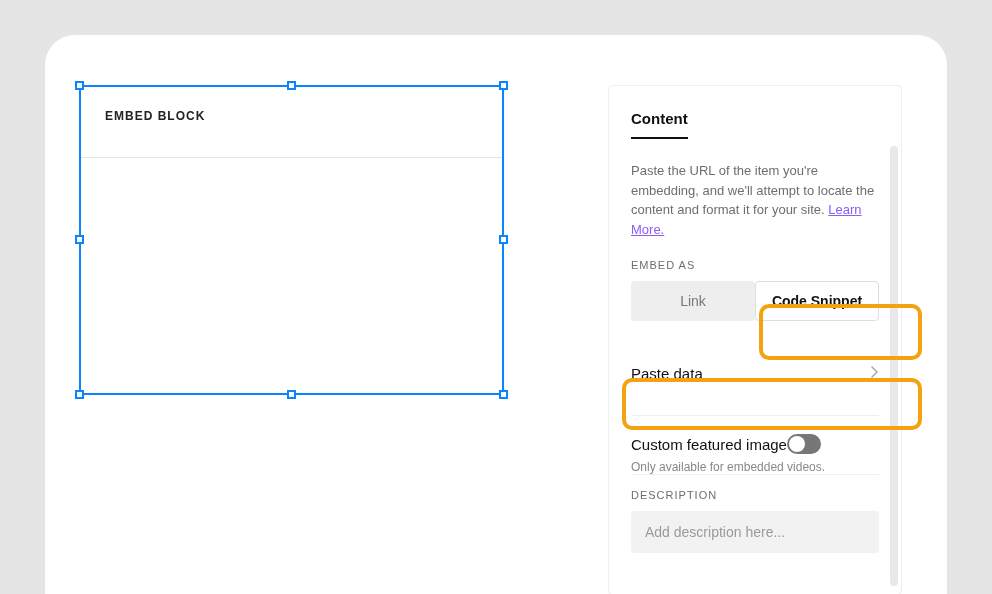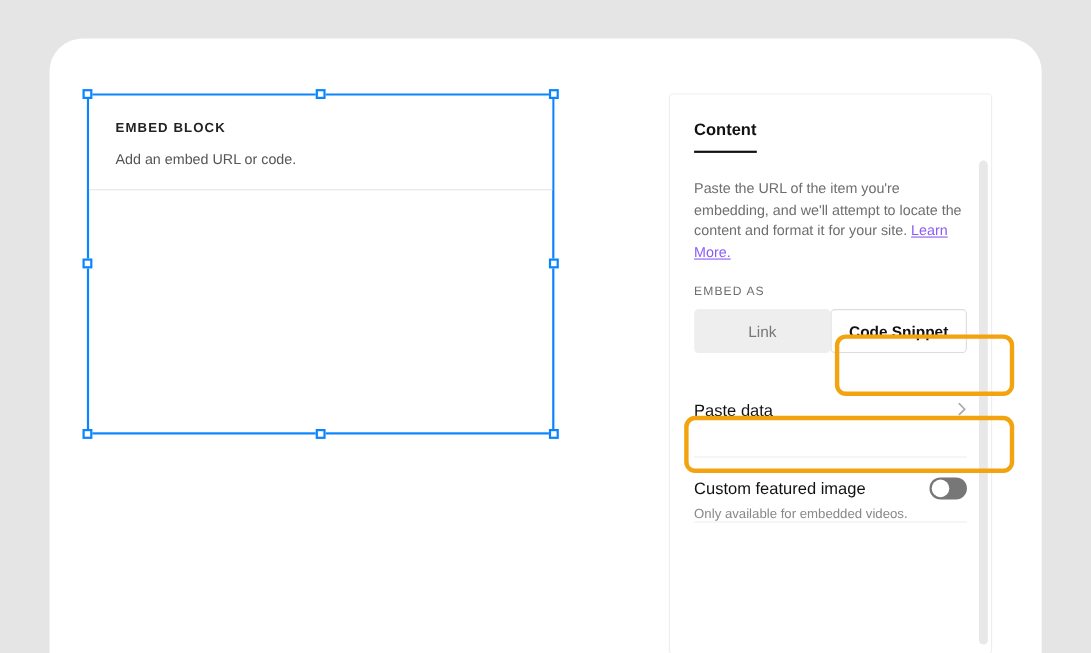--- a/index.html
+++ b/index.html
@@ -169,21 +169,20 @@
     .chevron-right {
       color: #aaa;
       font-size: 14px;
     }
     .divider {
       border-top: 1px solid #eee;
       margin: 18px 0 18px 0;
     }
     .toggle-row {
       display: flex;
-      justify-content: space-between;
       align-items: center;
       margin-bottom: 6px;
     }
     .toggle-row .label {
       font-size: 15px;
       color: #111;
     }
     .toggle {
       width: 34px;
       height: 20px;
@@ -241,21 +240,20 @@
   </style>
 </head>
 <body>
 
 <div class="app-container">
 
   <div class="canvas-area">
     <div class="embed-block">
       <div class="embed-block-header">
         <div class="embed-block-title">EMBED BLOCK</div>
-        <div class="embed-block-desc">Add an embed URL or code.</div>
       </div>
       <div class="handle h-tl"></div>
       <div class="handle h-tm"></div>
       <div class="handle h-tr"></div>
       <div class="handle h-ml"></div>
       <div class="handle h-mr"></div>
       <div class="handle h-bl"></div>
       <div class="handle h-bm"></div>
       <div class="handle h-br"></div>
     </div>
@@ -286,18 +284,22 @@
       </div>
 
       <div class="divider"></div>
 
       <div class="toggle-row">
         <span class="label">Custom featured image</span>
         <div class="toggle"></div>
       </div>
       <div class="helper">Only available for embedded videos.</div>
 
+      <div class="desc-field">
+        <div class="field-label">DESCRIPTION</div>
+        <input class="desc-input" placeholder="Add description here..." style="">
+      </div>
     </div>
 
     <div class="highlight-code hl-1"></div>
     <div class="highlight-code hl-2"></div>
   </div>
 </div>
 
 </body></html>

